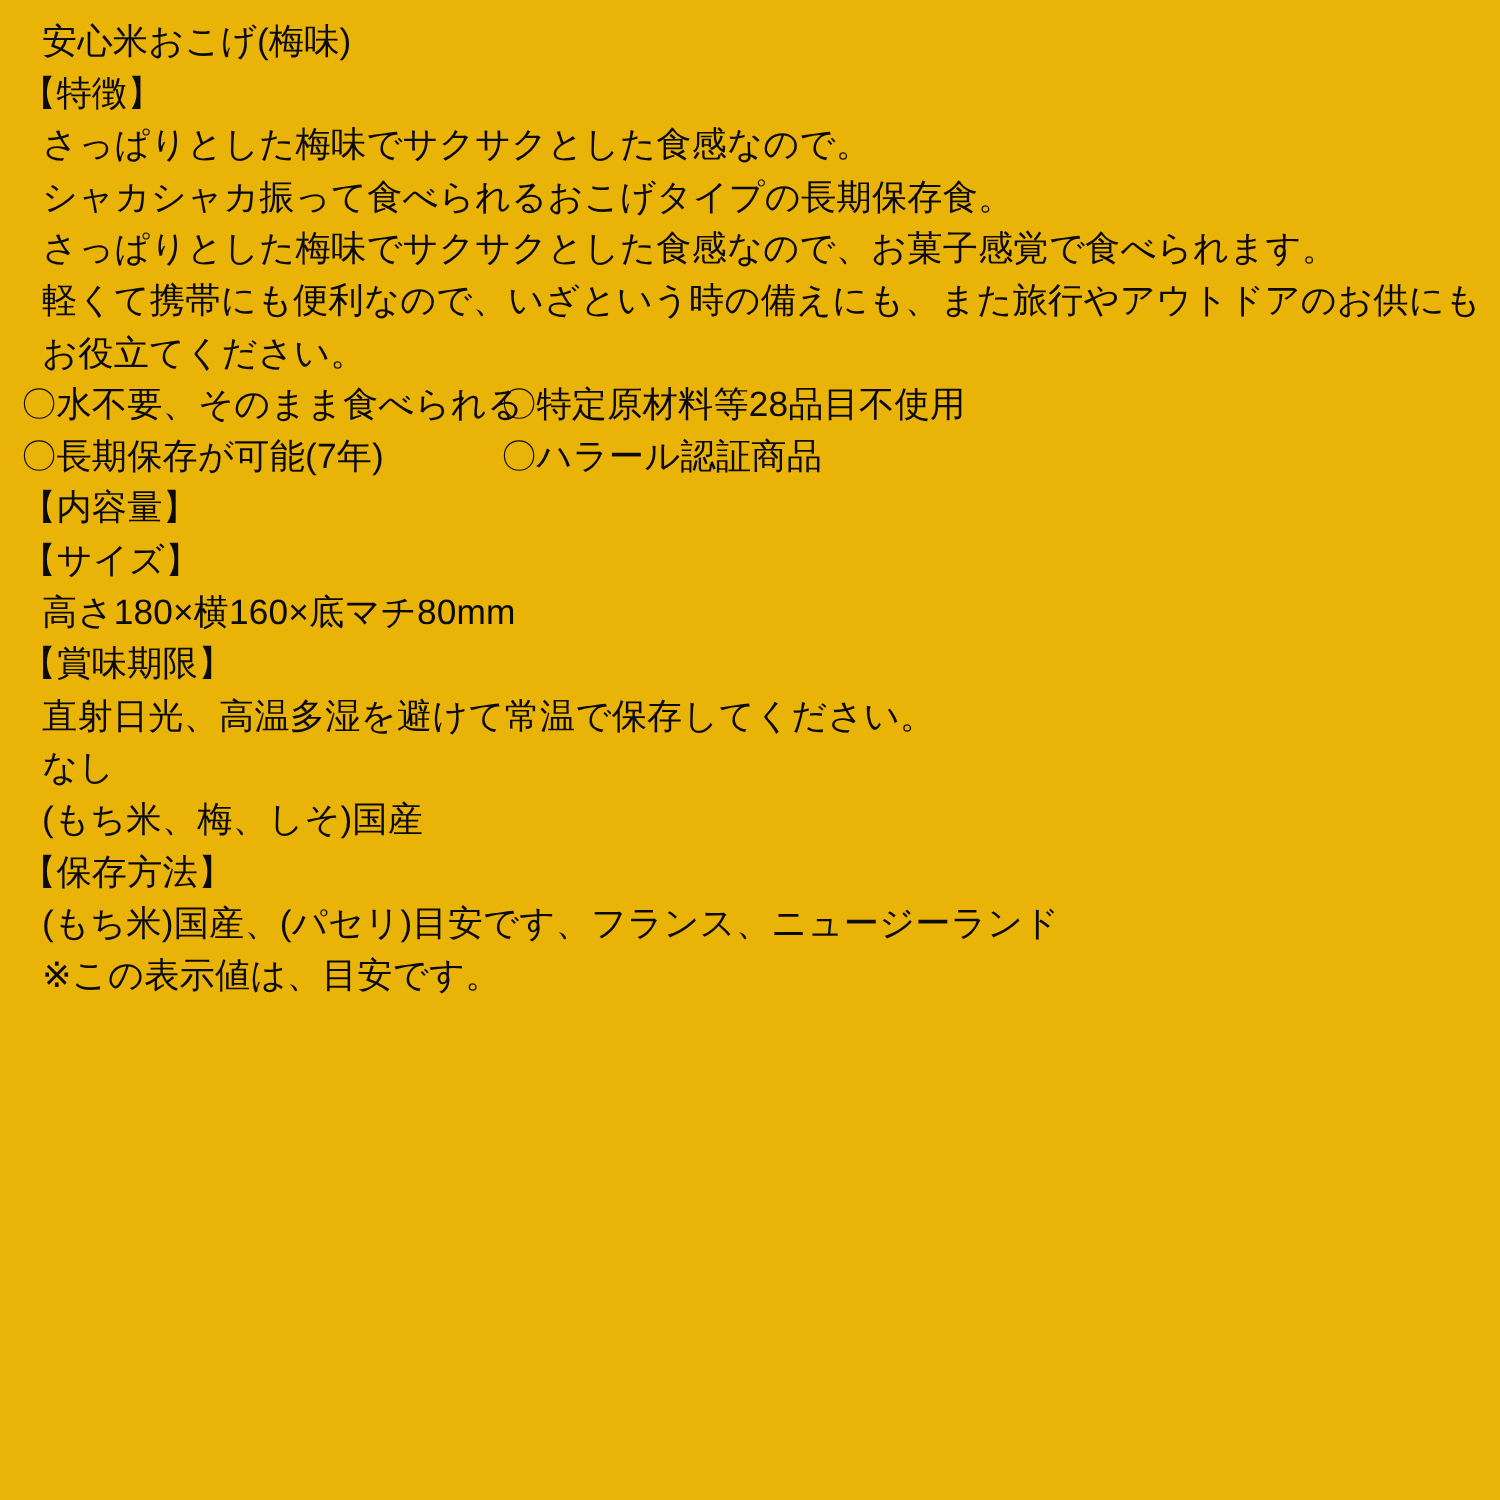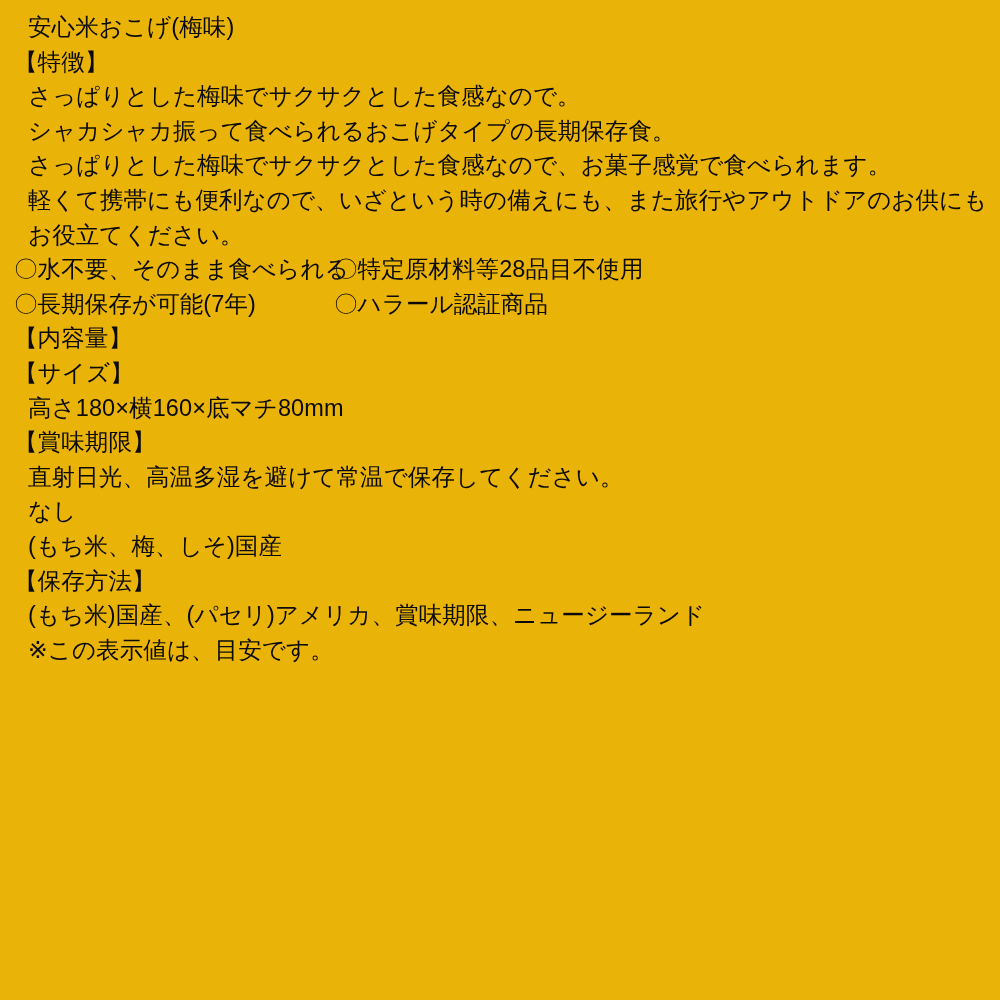--- a/index.html
+++ b/index.html
@@ -74,17 +74,17 @@
 
   <div class="line">【賞味期限】</div>
 
   <div class="line indent">直射日光、高温多湿を避けて常温で保存してください。</div>
 
   <div class="line indent">なし</div>
 
   <div class="line indent">(もち米、梅、しそ)国産</div>
 
   <div class="line">【保存方法】</div>
-  <div class="line indent">(もち米)国産、(パセリ)アメリカ、賞味期限、ニュージーランド</div>
+  <div class="line indent">(もち米)国産、(パセリ)目安です、フランス、ニュージーランド</div>
 
   <div class="line indent">※この表示値は、目安です。</div>
 
 </div>
 
 </body></html>

